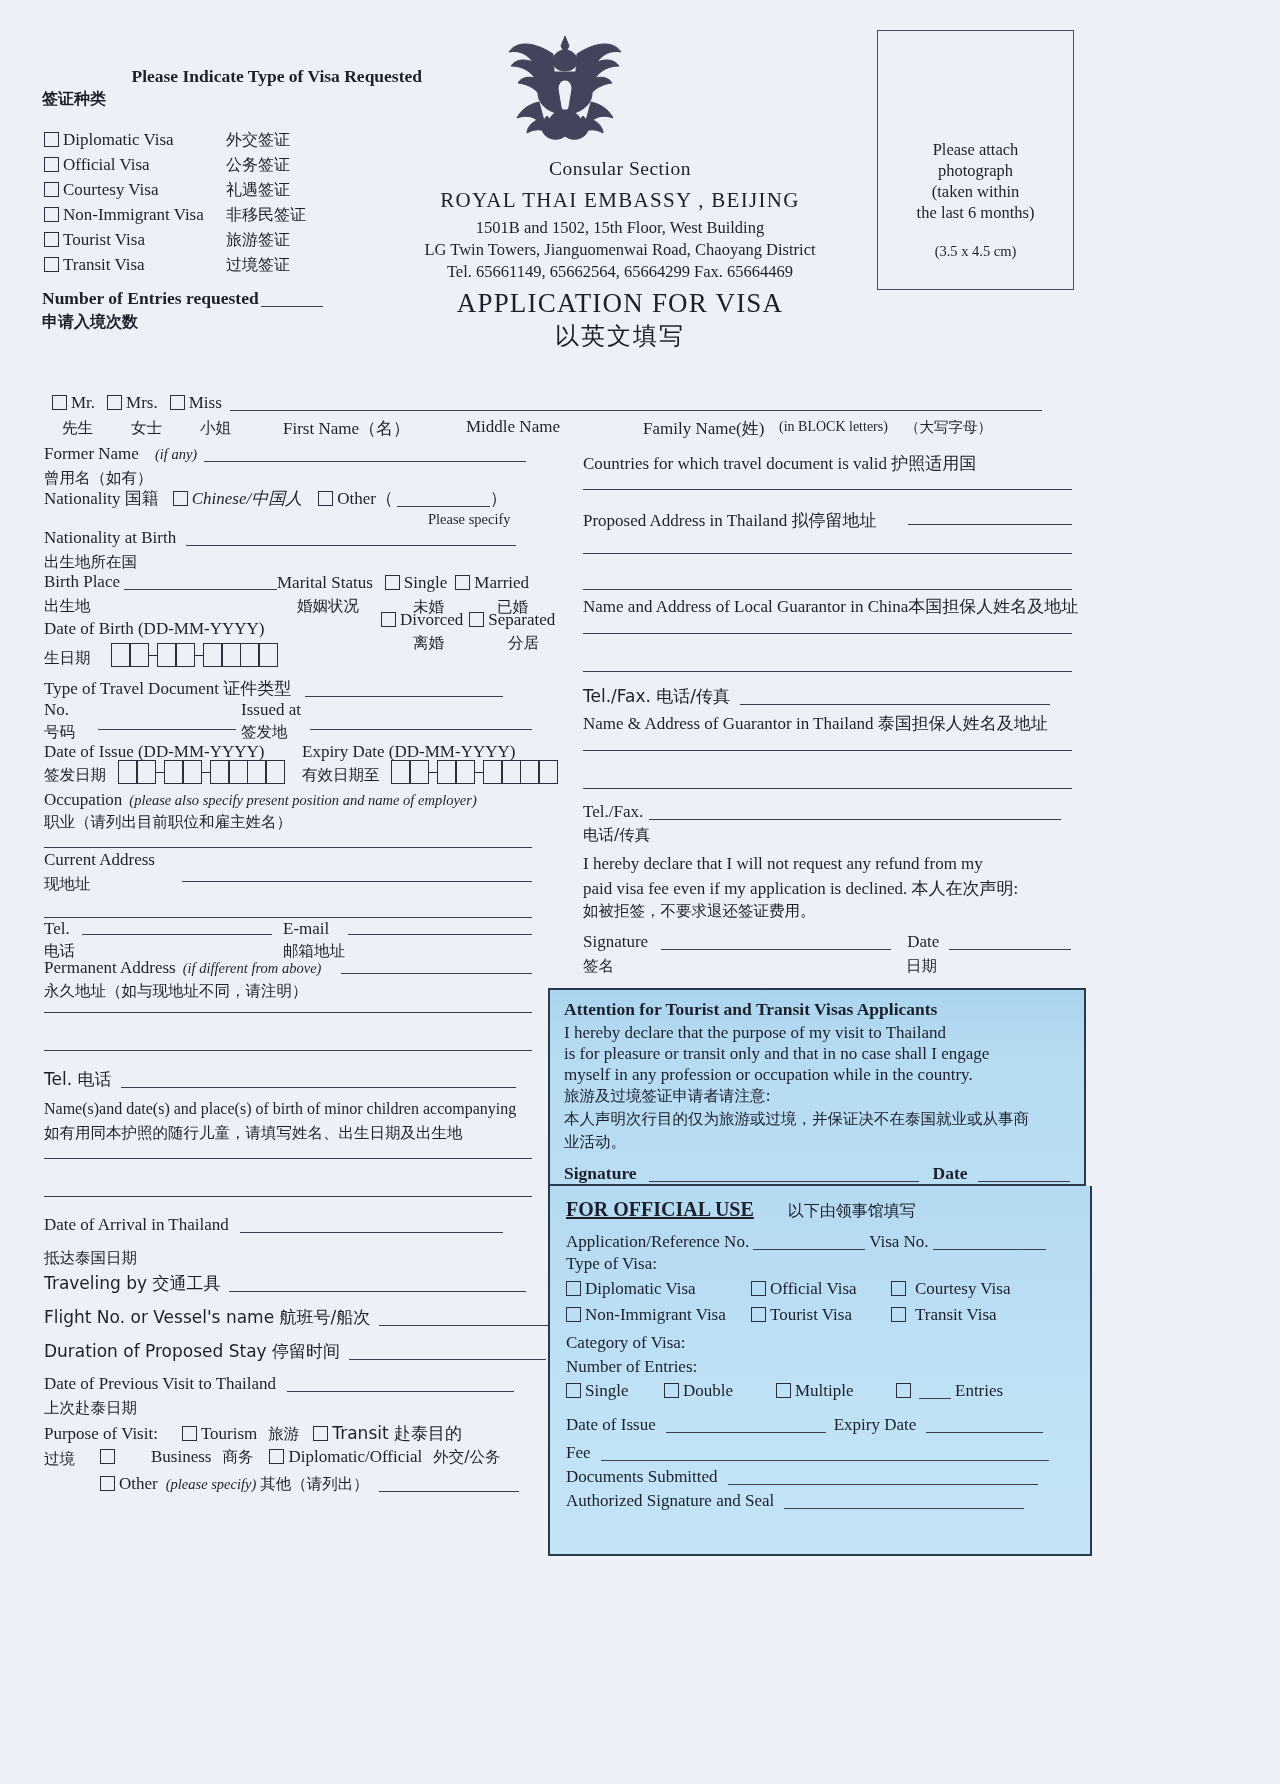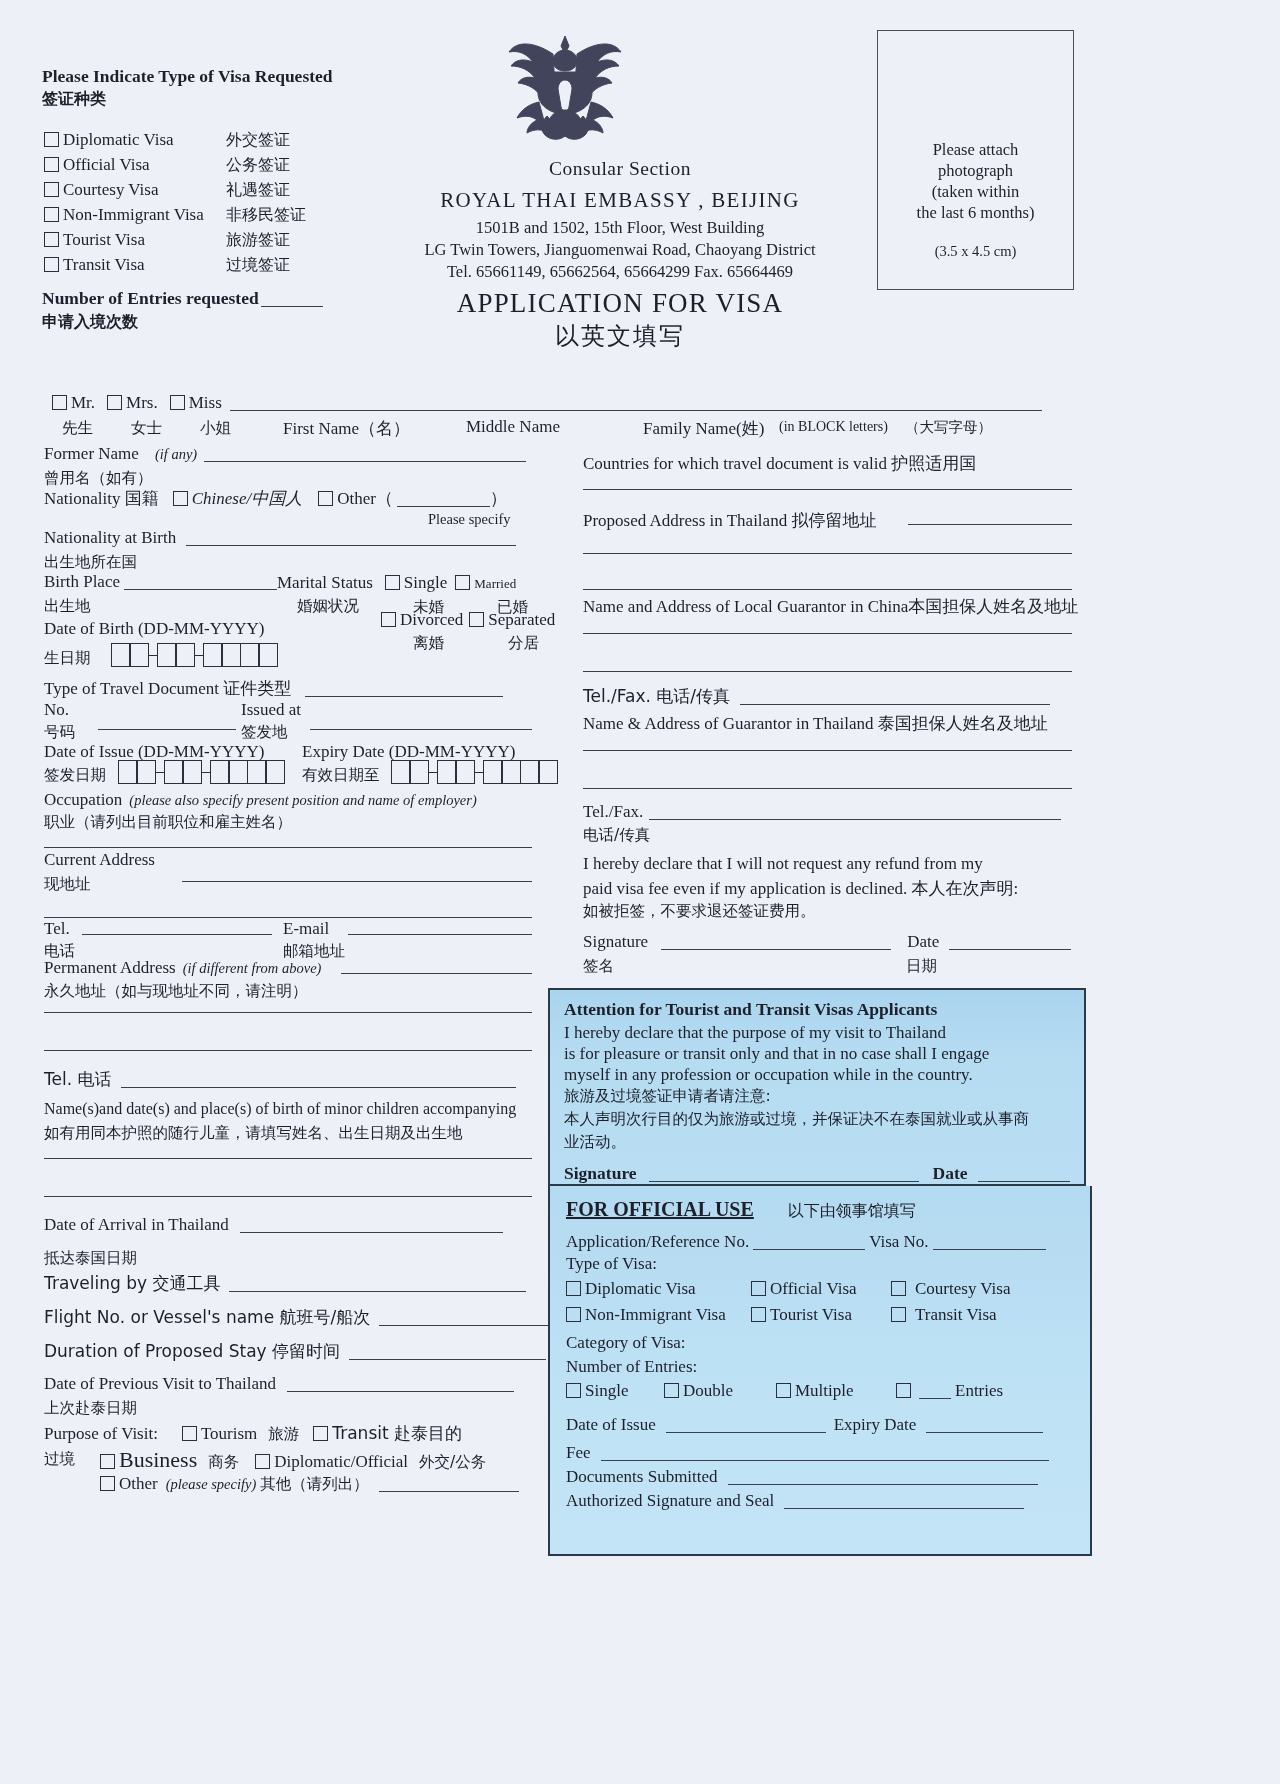--- a/index.html
+++ b/index.html
@@ -48,21 +48,21 @@
   .ttl-main{font-size:27px;letter-spacing:1.2px;}
   .emb{font-size:21px;letter-spacing:1.3px;}
   .u{text-decoration:underline;}
 </style>
 </head>
 <body>
 
 <div class="page" data-name="visa-application-form">
 
   <div class="abs" style="left:42px;top:66px;width:380px;" data-name="visa-type-section">
-    <div class="b" style="font-size:17.5px;" data-name="visa-type-heading-en">Please Indicate Type of Visa Requested</div>
+    <div class="b" style="font-size:17.5px;text-align:right;" data-name="visa-type-heading-en">Please Indicate Type of Visa Requested</div>
     <div class="b cn" style="font-size:16px;margin-top:2px;" data-name="visa-type-heading-cn">签证种类</div>
   </div>
 
   <div class="abs" style="left:44px;top:130px;width:380px;" data-name="visa-type-list">
     <div style="height:25px;" data-name="visa-type-row">
       <span class="cb" data-name="checkbox-diplomatic-visa"></span><span style="font-size:17px;" data-name="visa-type-label-en">Diplomatic Visa</span>
       <span class="cn abs" style="left:182px;font-size:16px;" data-name="visa-type-label-cn">外交签证</span>
     </div>
     <div style="height:25px;" data-name="visa-type-row">
       <span class="cb" data-name="checkbox-official-visa"></span><span style="font-size:17px;" data-name="visa-type-label-en">Official Visa</span>
@@ -169,21 +169,21 @@
 
   <div class="abs" style="left:44px;top:572px;" data-name="birth-place-field">
     <span style="font-size:17px;" data-name="birth-place-label">Birth Place</span>
     <span class="rule" style="width:153px;" data-name="birth-place-input-rule"></span>
   </div>
   <div class="abs cn" style="left:44px;top:596px;font-size:15.5px;" data-name="birth-place-label-cn">出生地</div>
 
   <div class="abs" style="left:277px;top:573px;" data-name="marital-status-field">
     <span style="font-size:17px;" data-name="marital-status-label">Marital Status</span>
     <span class="cb" style="margin-left:8px;" data-name="checkbox-marital-single"></span><span style="font-size:17px;" data-name="marital-single-label">Single</span>
-    <span class="cb" style="margin-left:4px;" data-name="checkbox-marital-married"></span><span style="font-size:13px;" data-name="marital-married-label">Married</span>
+    <span class="cb" style="margin-left:4px;" data-name="checkbox-marital-married"></span><span style="font-size:17px;" data-name="marital-married-label">Married</span>
   </div>
   <div class="abs cn" style="left:297px;top:596px;font-size:15.5px;" data-name="marital-status-label-cn">婚姻状况</div>
   <div class="abs cn" style="left:413px;top:597px;font-size:15.5px;" data-name="marital-single-label-cn">未婚</div>
   <div class="abs cn" style="left:497px;top:597px;font-size:15.5px;" data-name="marital-married-label-cn">已婚</div>
 
   <div class="abs" style="left:381px;top:610px;" data-name="marital-status-row-2">
     <span class="cb" data-name="checkbox-marital-divorced"></span><span style="font-size:17px;" data-name="marital-divorced-label">Divorced</span>
     <span class="cb" style="margin-left:2px;" data-name="checkbox-marital-separated"></span><span style="font-size:17px;" data-name="marital-separated-label">Separated</span>
   </div>
   <div class="abs cn" style="left:413px;top:633px;font-size:15.5px;" data-name="marital-divorced-label-cn">离婚</div>
@@ -311,21 +311,21 @@
   <div class="abs cn" style="left:44px;top:1398px;font-size:15.5px;" data-name="previous-visit-label-cn">上次赴泰日期</div>
 
   <div class="abs" style="left:44px;top:1422px;" data-name="purpose-of-visit-row-1">
     <span style="font-size:17px;" data-name="purpose-of-visit-label">Purpose of Visit:</span>
     <span class="cb" style="margin-left:20px;" data-name="checkbox-purpose-tourism"></span><span style="font-size:17px;" data-name="purpose-tourism-label">Tourism</span>
     <span class="cn" style="font-size:15.5px;margin-left:7px;" data-name="purpose-tourism-label-cn">旅游</span>
     <span class="cb" style="margin-left:10px;" data-name="checkbox-purpose-transit"></span><span class="cn" style="font-size:17px;" data-name="purpose-transit-label">Transit 赴泰目的</span>
   </div>
   <div class="abs cn" style="left:44px;top:1449px;font-size:15.5px;" data-name="purpose-transit-label-cn">过境</div>
   <div class="abs" style="left:100px;top:1447px;" data-name="purpose-of-visit-row-2">
-    <span class="cb" data-name="checkbox-purpose-business"></span><span style="font-size:22px;" data-name="purpose-business-label">Business</span>
+    <span class="cb" data-name="checkbox-purpose-business"></span><span style="font-size:17px;margin-left:32px;" data-name="purpose-business-label">Business</span>
     <span class="cn" style="font-size:15.5px;margin-left:7px;" data-name="purpose-business-label-cn">商务</span>
     <span class="cb" style="margin-left:12px;" data-name="checkbox-purpose-diplomatic-official"></span><span style="font-size:17px;" data-name="purpose-diplomatic-label">Diplomatic/Official</span>
     <span class="cn" style="font-size:15.5px;margin-left:7px;" data-name="purpose-diplomatic-label-cn">外交/公务</span>
   </div>
   <div class="abs" style="left:100px;top:1474px;" data-name="purpose-of-visit-row-3">
     <span class="cb" data-name="checkbox-purpose-other"></span><span style="font-size:17px;" data-name="purpose-other-label">Other</span>
     <span class="it" style="font-size:14.5px;margin-left:4px;" data-name="purpose-other-hint">(please specify)</span>
     <span class="cn" style="font-size:15.5px;" data-name="purpose-other-label-cn">其他（请列出）</span>
     <span class="rule" style="width:140px;margin-left:6px;" data-name="purpose-other-input-rule"></span>
   </div>

